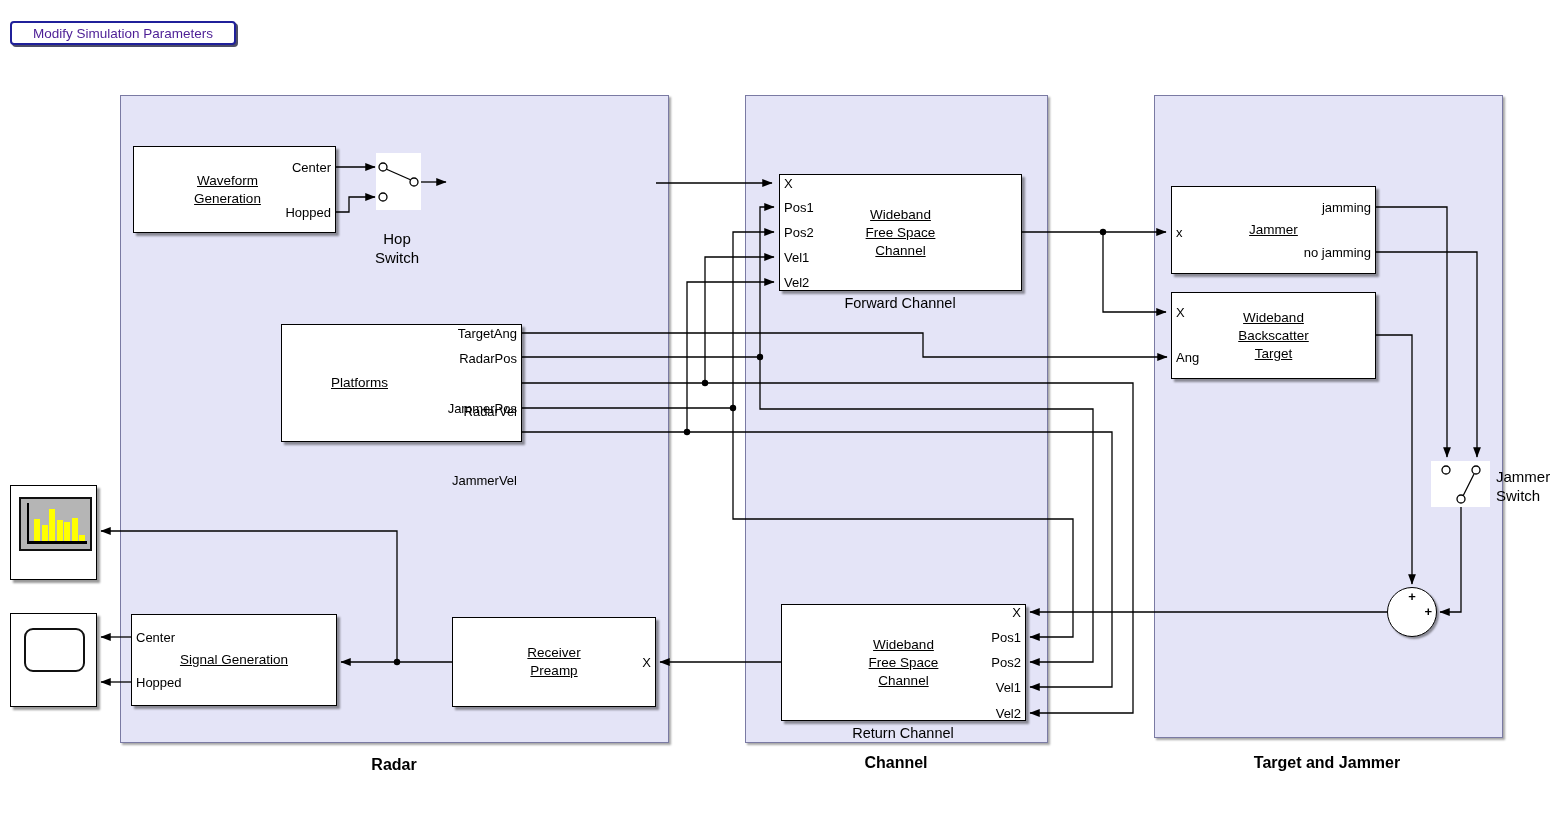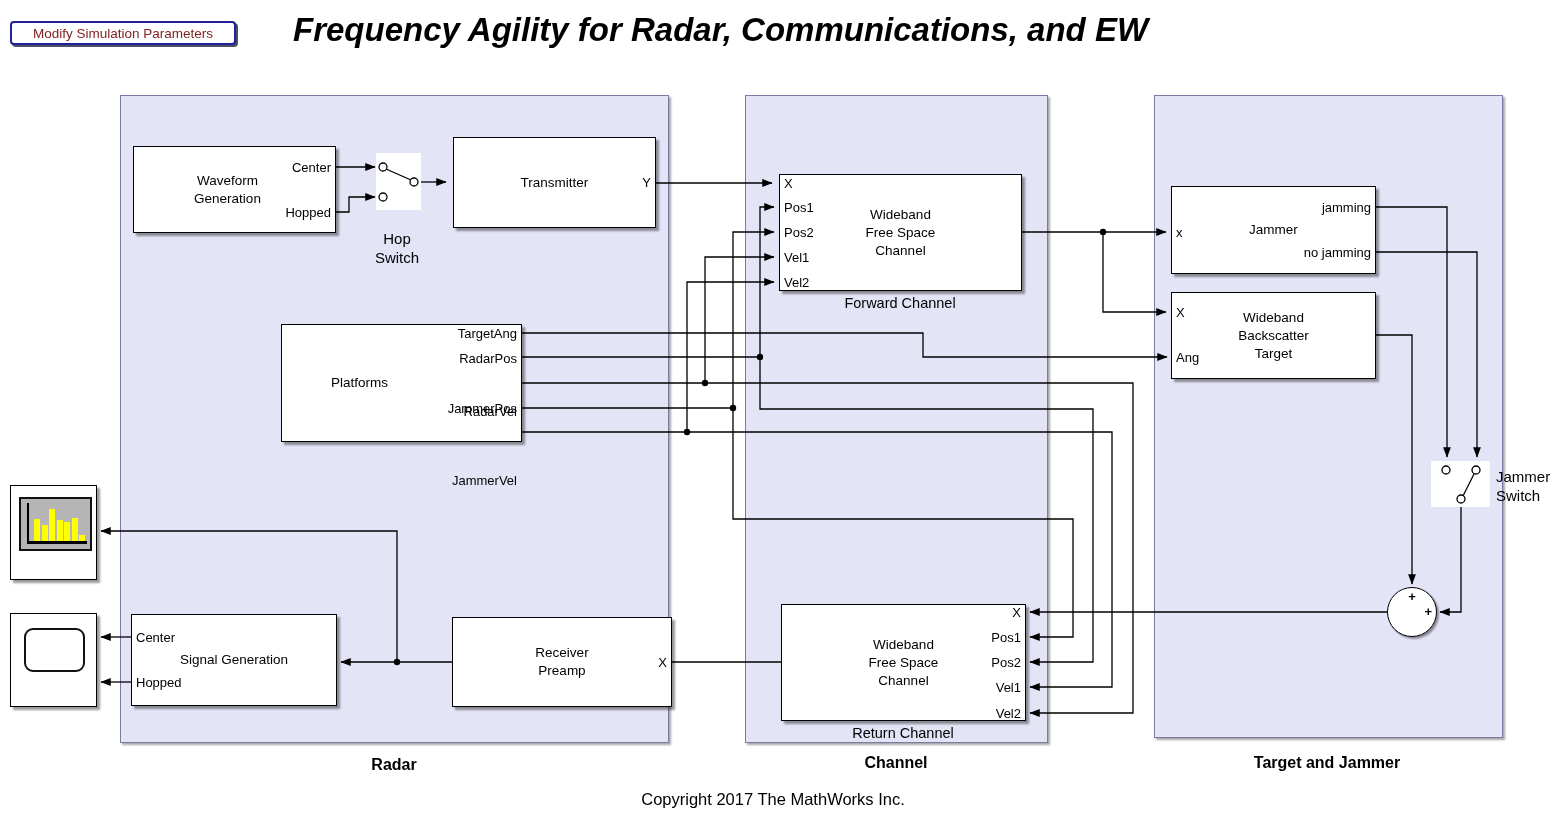--- a/index.html
+++ b/index.html
@@ -17,21 +17,21 @@
 
   
   .region{position:absolute;background:#e4e4f7;border:1px solid #7a7aa3;box-sizing:border-box;
           box-shadow:2px 2px 2px rgba(0,0,0,0.35);}
   .rlabel{position:absolute;font-size:16px;font-weight:bold;white-space:nowrap;transform:translateX(-50%);}
 
   
   .block{position:absolute;background:#fff;border:1px solid #000;box-sizing:border-box;
          box-shadow:2.5px 2.5px 2px rgba(0,0,0,0.4);z-index:3;}
   .bname{position:absolute;inset:0;display:flex;flex-direction:column;align-items:center;
-         justify-content:center;font-size:13.5px;line-height:18px;text-align:center;pointer-events:none;}
+         justify-content:center;font-size:13.5px;line-height:18px;text-align:center;pointer-events:none;text-decoration:underline;}
   .plabel{position:absolute;font-size:13px;line-height:16px;height:16px;white-space:nowrap;}
   .pl-left{left:4px;}
   .pl-right{right:4px;text-align:right;}
   .caption{position:absolute;font-size:14.5px;white-space:nowrap;transform:translateX(-50%);z-index:4;}
   .swlabel{position:absolute;font-size:15px;line-height:19px;white-space:nowrap;z-index:4;}
 
   
   .sum{position:absolute;left:1387px;top:587px;width:50px;height:50px;border:1.5px solid #000;
        border-radius:50%;background:#fff;box-sizing:border-box;z-index:3;
        box-shadow:2px 2px 2px rgba(0,0,0,0.4);}
@@ -51,22 +51,21 @@
 
   svg.wires{position:absolute;left:0;top:0;z-index:2;}
   svg.wires path{fill:none;stroke:#000;stroke-width:1.3px;}
   svg.wires .swpart{stroke:#000;stroke-width:1.3px;fill:#fff;}
 </style>
 </head>
 <body>
 
 <div id="canvas">
 
-  <div class="modify-btn" style="color: #7f1d1d; text-align: right;">Modify Simulation Parameters</div>
-  <div class="model-title">Frequency Agility for Radar, Communications, and EW</div>
+  <div class="modify-btn" style="color: #4c1d95; text-align: right;">Modify Simulation Parameters</div>
 
   <div class="region" style="left: 120px; top: 95px; width: 549px; height: 648px; background: rgb(228, 228, 247); border-color: rgb(122, 122, 163);"></div>
   <div class="region" style="left: 745px; top: 95px; width: 303px; height: 648px; background: rgb(228, 228, 247); border-color: rgb(122, 122, 163);"></div>
   <div class="region" style="left: 1154px; top: 95px; width: 349px; height: 643px; background: rgb(228, 228, 247); border-color: rgb(122, 122, 163);"></div>
 
   <div class="rlabel" style="left:394px;top:756px;">Radar</div>
   <div class="rlabel" style="left:896px;top:754px;">Channel</div>
   <div class="rlabel" style="left:1327px;top:754px;">Target and Jammer</div>
 
   <svg class="wires" width="1566" height="823">
@@ -138,26 +137,20 @@
     </div>
     <div class="plabel pl-right" style="top:13px;">Center</div>
     <div class="plabel pl-right" style="top:58px;">Hopped</div>
   </div>
 
   <div class="swlabel" style="left:397px;top:217px;text-align:center;transform:translateX(-50%);margin-top:12px;">
     <div>Hop</div>
     <div>Switch</div>
   </div>
 
-  <div class="block" style="left:453px;top:137px;width:203px;height:91px;">
-    <div class="bname">
-      <span>Transmitter</span>
-    </div>
-    <div class="plabel pl-right" style="top:37px;">Y</div>
-  </div>
 
   <div class="block" style="left:779px;top:174px;width:243px;height:117px;">
     <div class="bname">
       <span>Wideband</span>
       <span>Free Space</span>
       <span>Channel</span>
     </div>
     <div class="plabel pl-left" style="top:1px;">X</div>
     <div class="plabel pl-left" style="top:25px;">Pos1</div>
     <div class="plabel pl-left" style="top:50px;">Pos2</div>
@@ -213,21 +206,21 @@
       <span>Channel</span>
     </div>
     <div class="plabel pl-right" style="top:0px;">X</div>
     <div class="plabel pl-right" style="top:25px;">Pos1</div>
     <div class="plabel pl-right" style="top:50px;">Pos2</div>
     <div class="plabel pl-right" style="top:75px;">Vel1</div>
     <div class="plabel pl-right" style="top:101px;">Vel2</div>
   </div>
   <div class="caption" style="left:903px;top:725px;">Return Channel</div>
 
-  <div class="block" style="left:452px;top:617px;width:220px;height:90px;">
+  <div class="block" style="left:452px;top:617px;width:204px;height:90px;">
     <div class="bname">
       <span>Receiver</span>
       <span>Preamp</span>
     </div>
     <div class="plabel pl-right" style="top:37px;">X</div>
   </div>
 
   <div class="block" style="left:131px;top:614px;width:206px;height:92px;">
     <div class="bname">
       <span>Signal Generation</span>
@@ -248,15 +241,14 @@
           <div class="sbar" style="height: 23px; background: rgb(255, 255, 0);"></div>
           <div class="sbar" style="height: 6px; background: rgb(255, 255, 0);"></div>
         </div>
     </div>
   </div>
 
   <div class="block" style="left:10px;top:613px;width:87px;height:94px;">
     <div class="scope-screen"></div>
   </div>
 
-  <div class="copyright">Copyright 2017 The MathWorks Inc.</div>
 
 </div>
 
 </body></html>

